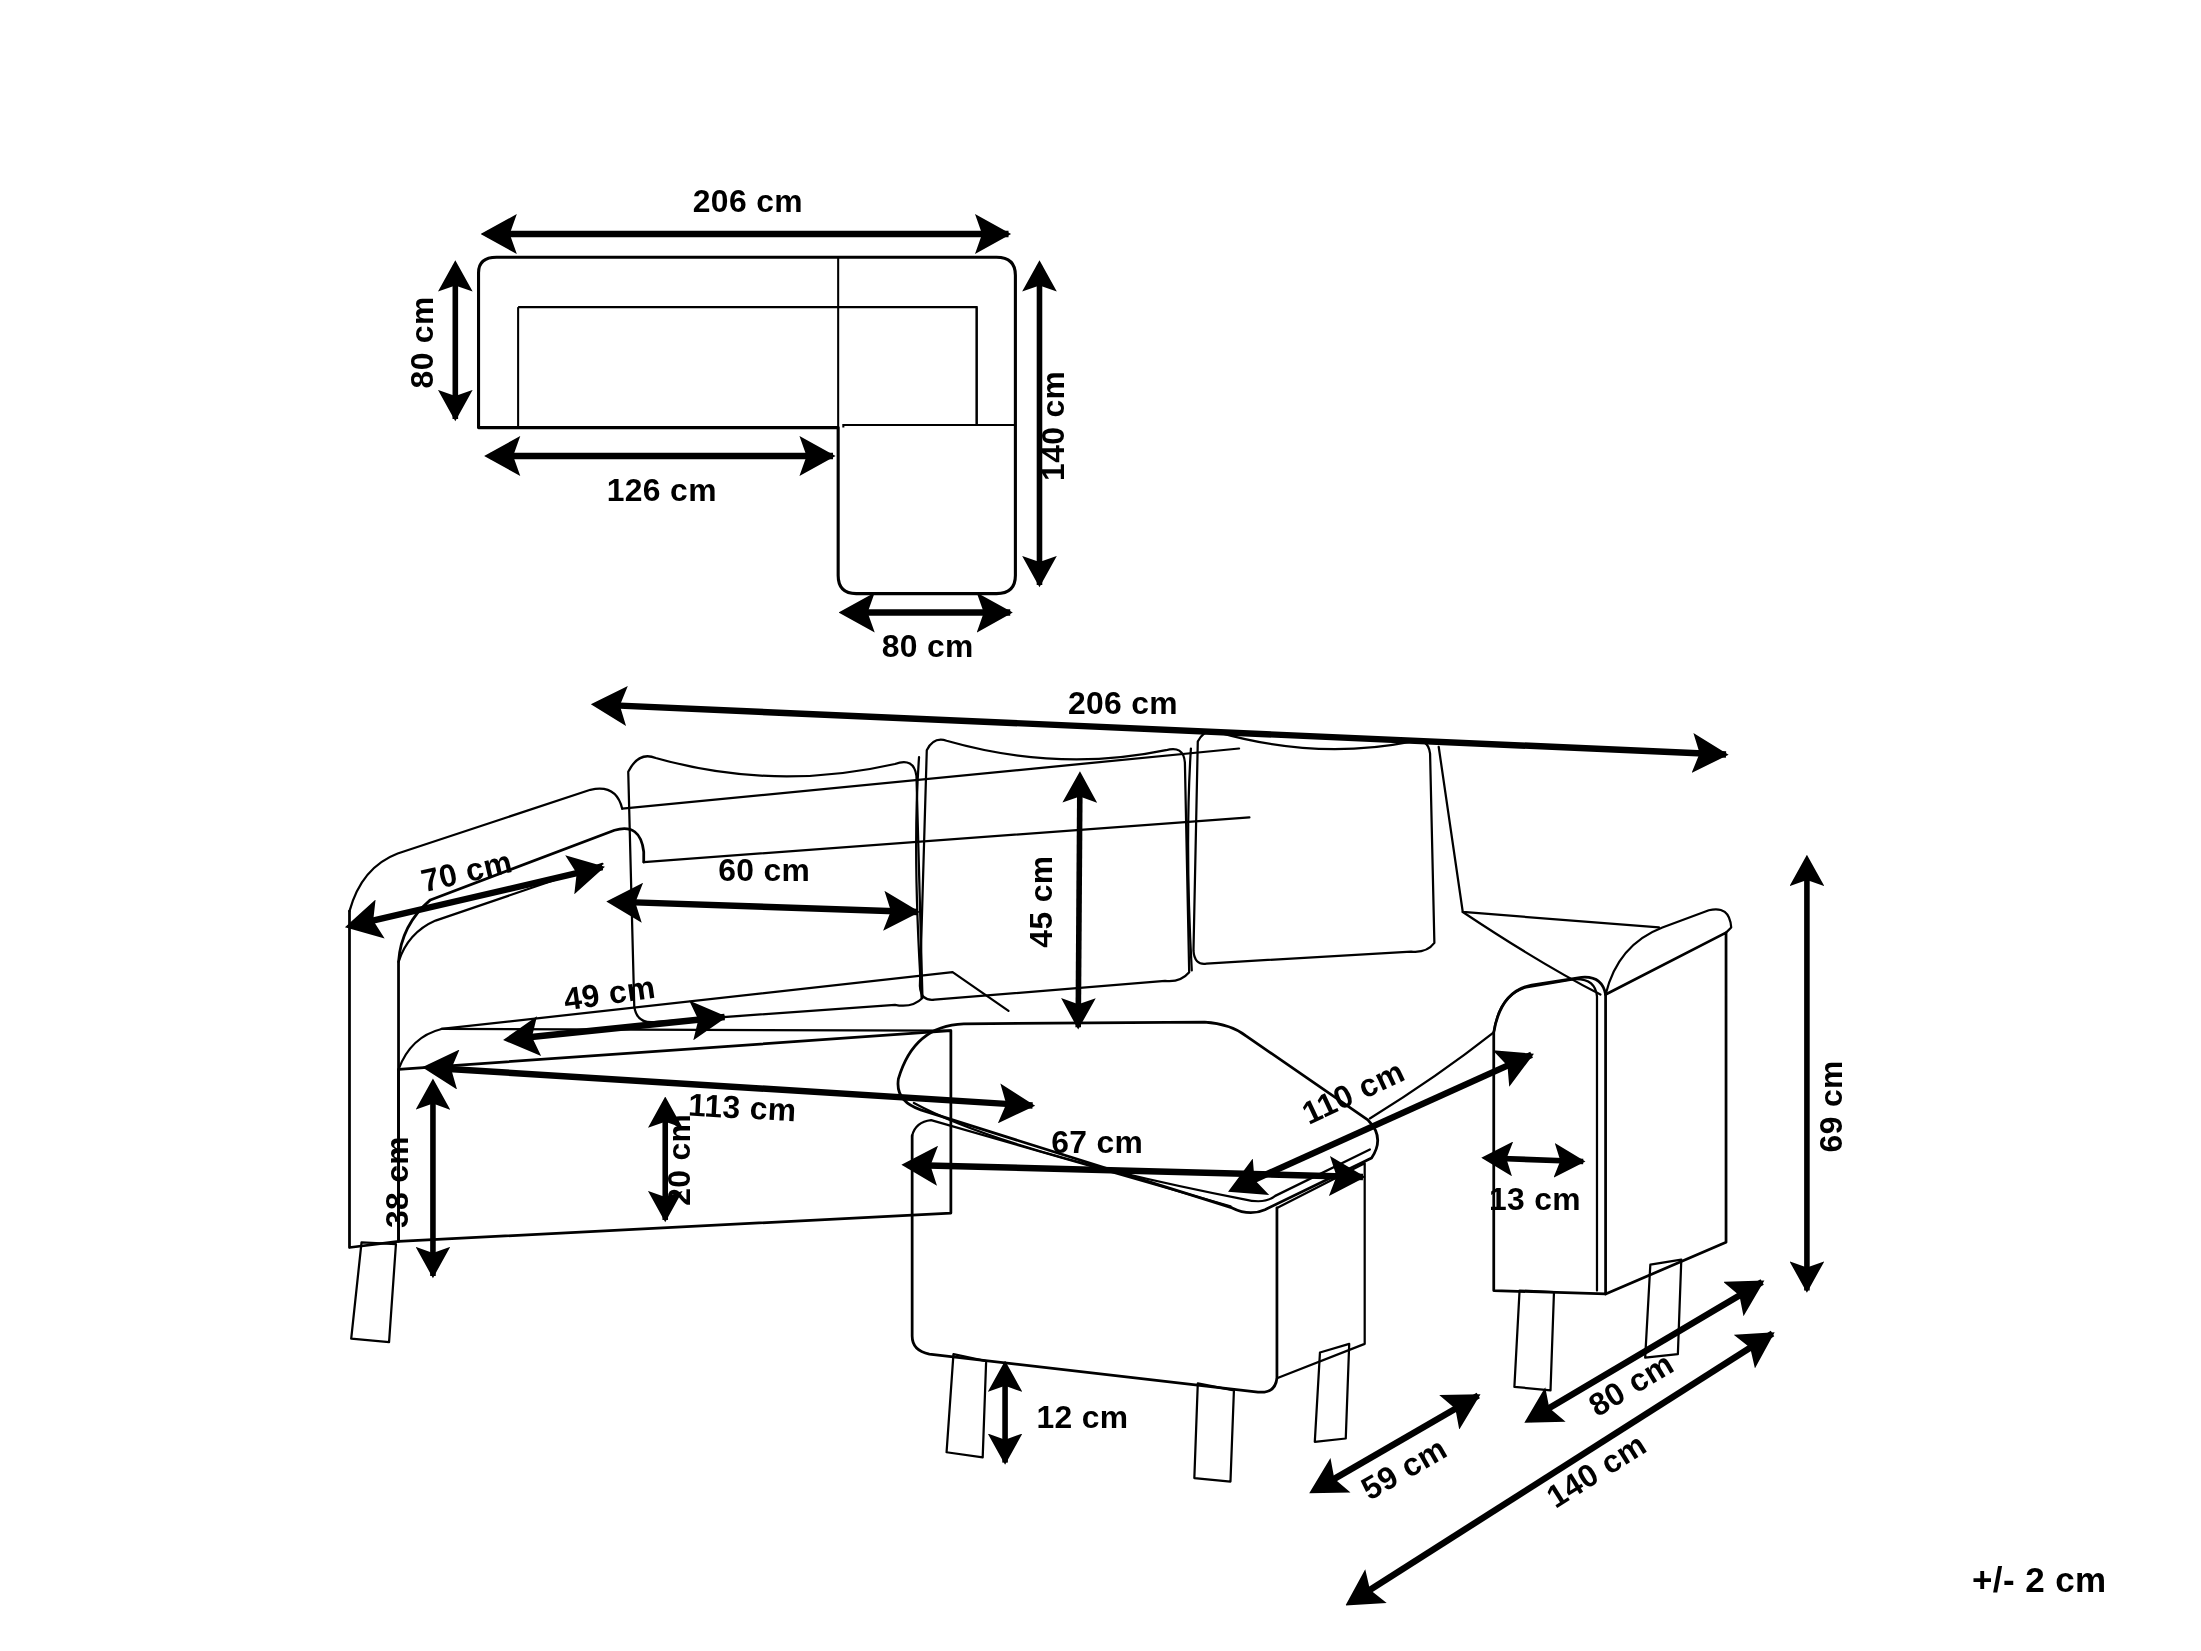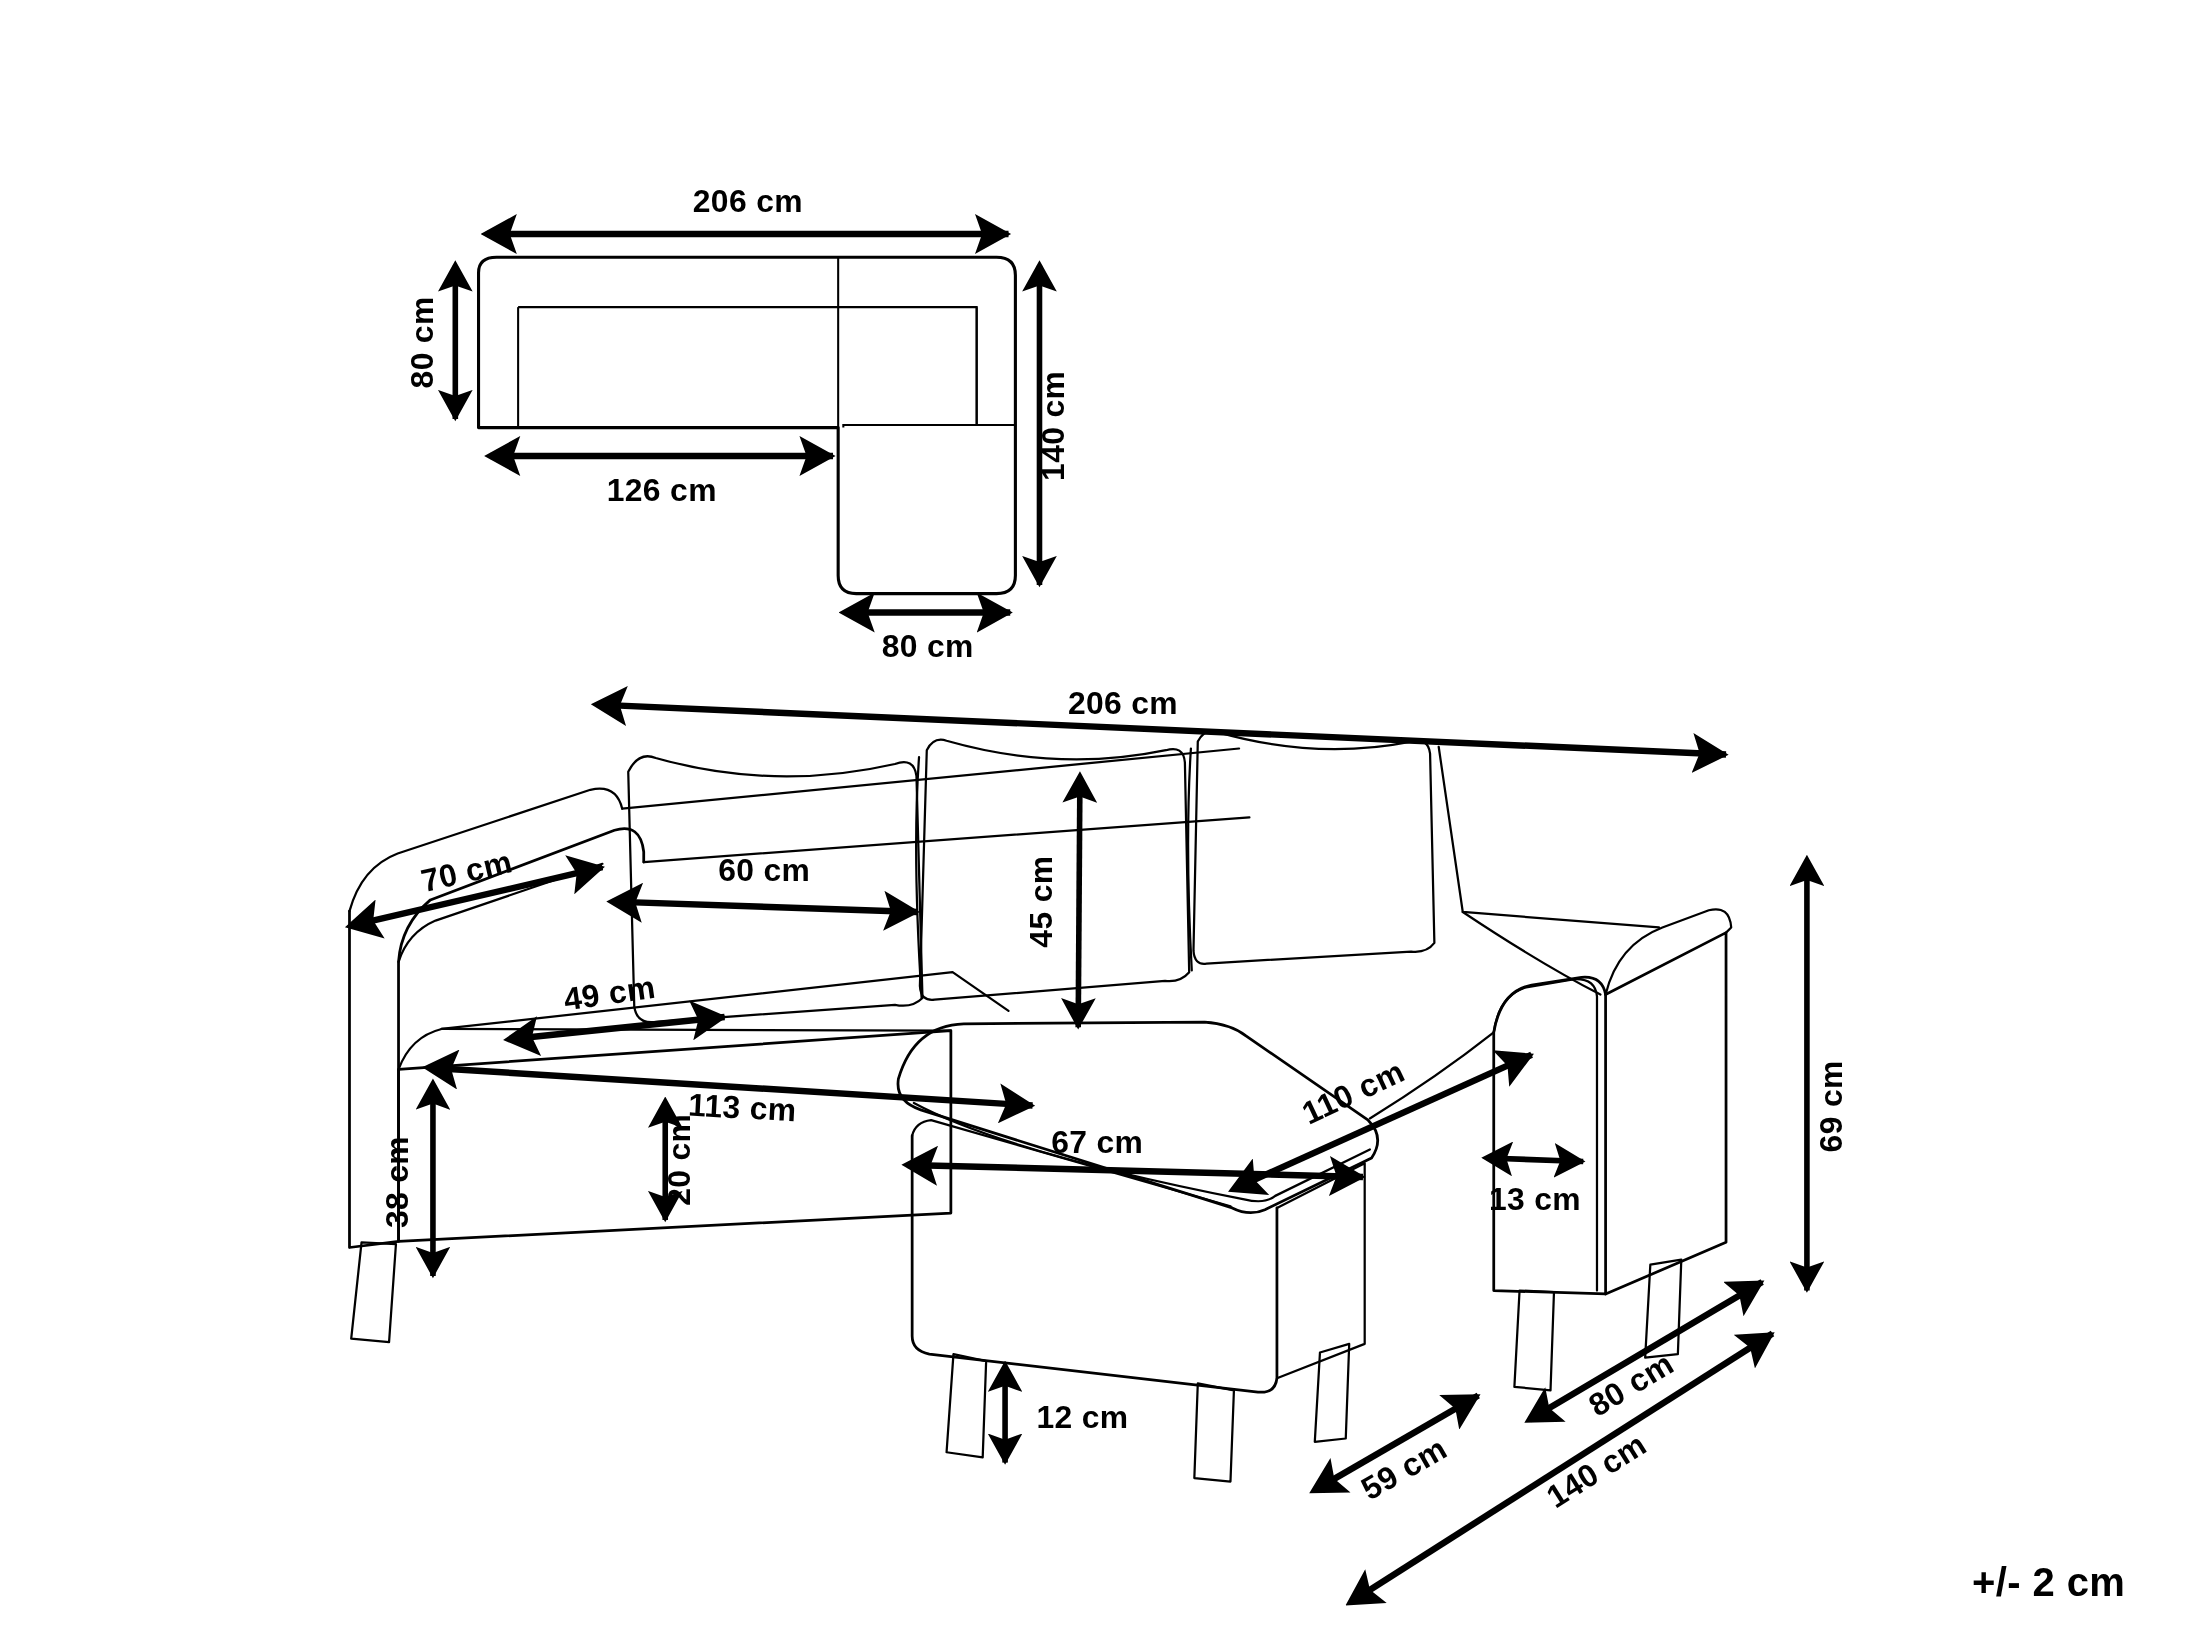--- a/index.html
+++ b/index.html
@@ -70,21 +70,21 @@
     font-family: "Liberation Sans", sans-serif;
     font-weight: bold;
     font-size: 37px;
     fill: #000000;
     letter-spacing: 0.4px;
   }
   .tol {
     position: absolute;
     font-family: "Liberation Sans", sans-serif;
     font-weight: bold;
-    font-size: 40px;
+    font-size: 35px;
     color: #000000;
     letter-spacing: 0.4px;
     white-space: nowrap;
   }
 </style>
 </head>
 <body>
 
 <div id="sheet">
 

